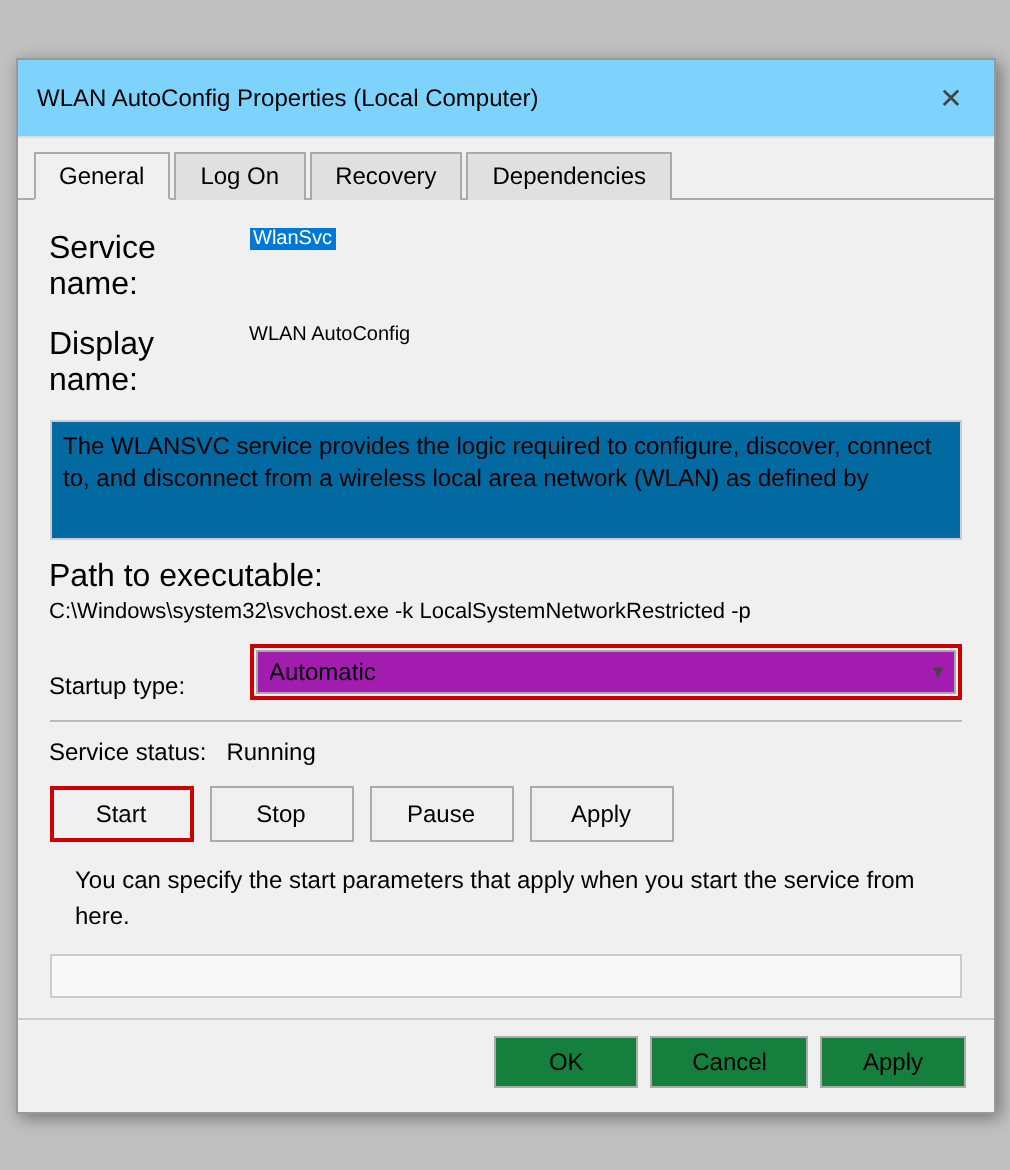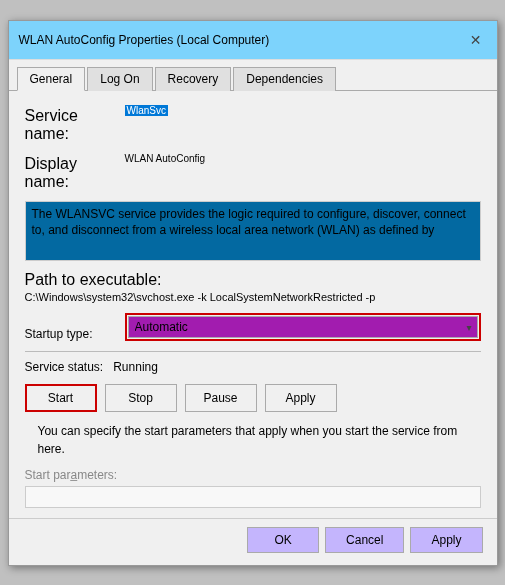--- a/index.html
+++ b/index.html
@@ -215,21 +215,21 @@
       display: flex;
       justify-content: flex-end;
       gap: 6px;
       padding: 8px 14px 12px 14px;
       border-top: 1px solid #ccc;
       background: #f0f0f0;
     }
     .dialog-btn {
       padding: 5px 20px;
       font-size: 12px;
-      background: #c4b5fd;
+      background: #15803d;
       border: 1px solid #aaa;
       cursor: pointer;
       min-width: 72px;
     }
     .dialog-btn:disabled {
       color: #aaa;
       cursor: default;
     }
   </style>
 </head>
@@ -305,21 +305,20 @@
         <button class="service-btn highlighted-btn">Start</button>
         <button class="service-btn">Stop</button>
         <button class="service-btn">Pause</button>
         <button class="service-btn">Apply</button>
       </div>
 
       
       <div class="note-text">You can specify the start parameters that apply when you start the service from here.</div>
 
       
-      <div class="params-label">Start para̲meters:</div>
       <input class="params-input" type="text" value="" style="">
 
     </div>
   </div>
 
   <div class="bottom-buttons">
     <button class="dialog-btn">OK</button>
     <button class="dialog-btn">Cancel</button>
     <button class="dialog-btn">Apply</button>
   </div>

